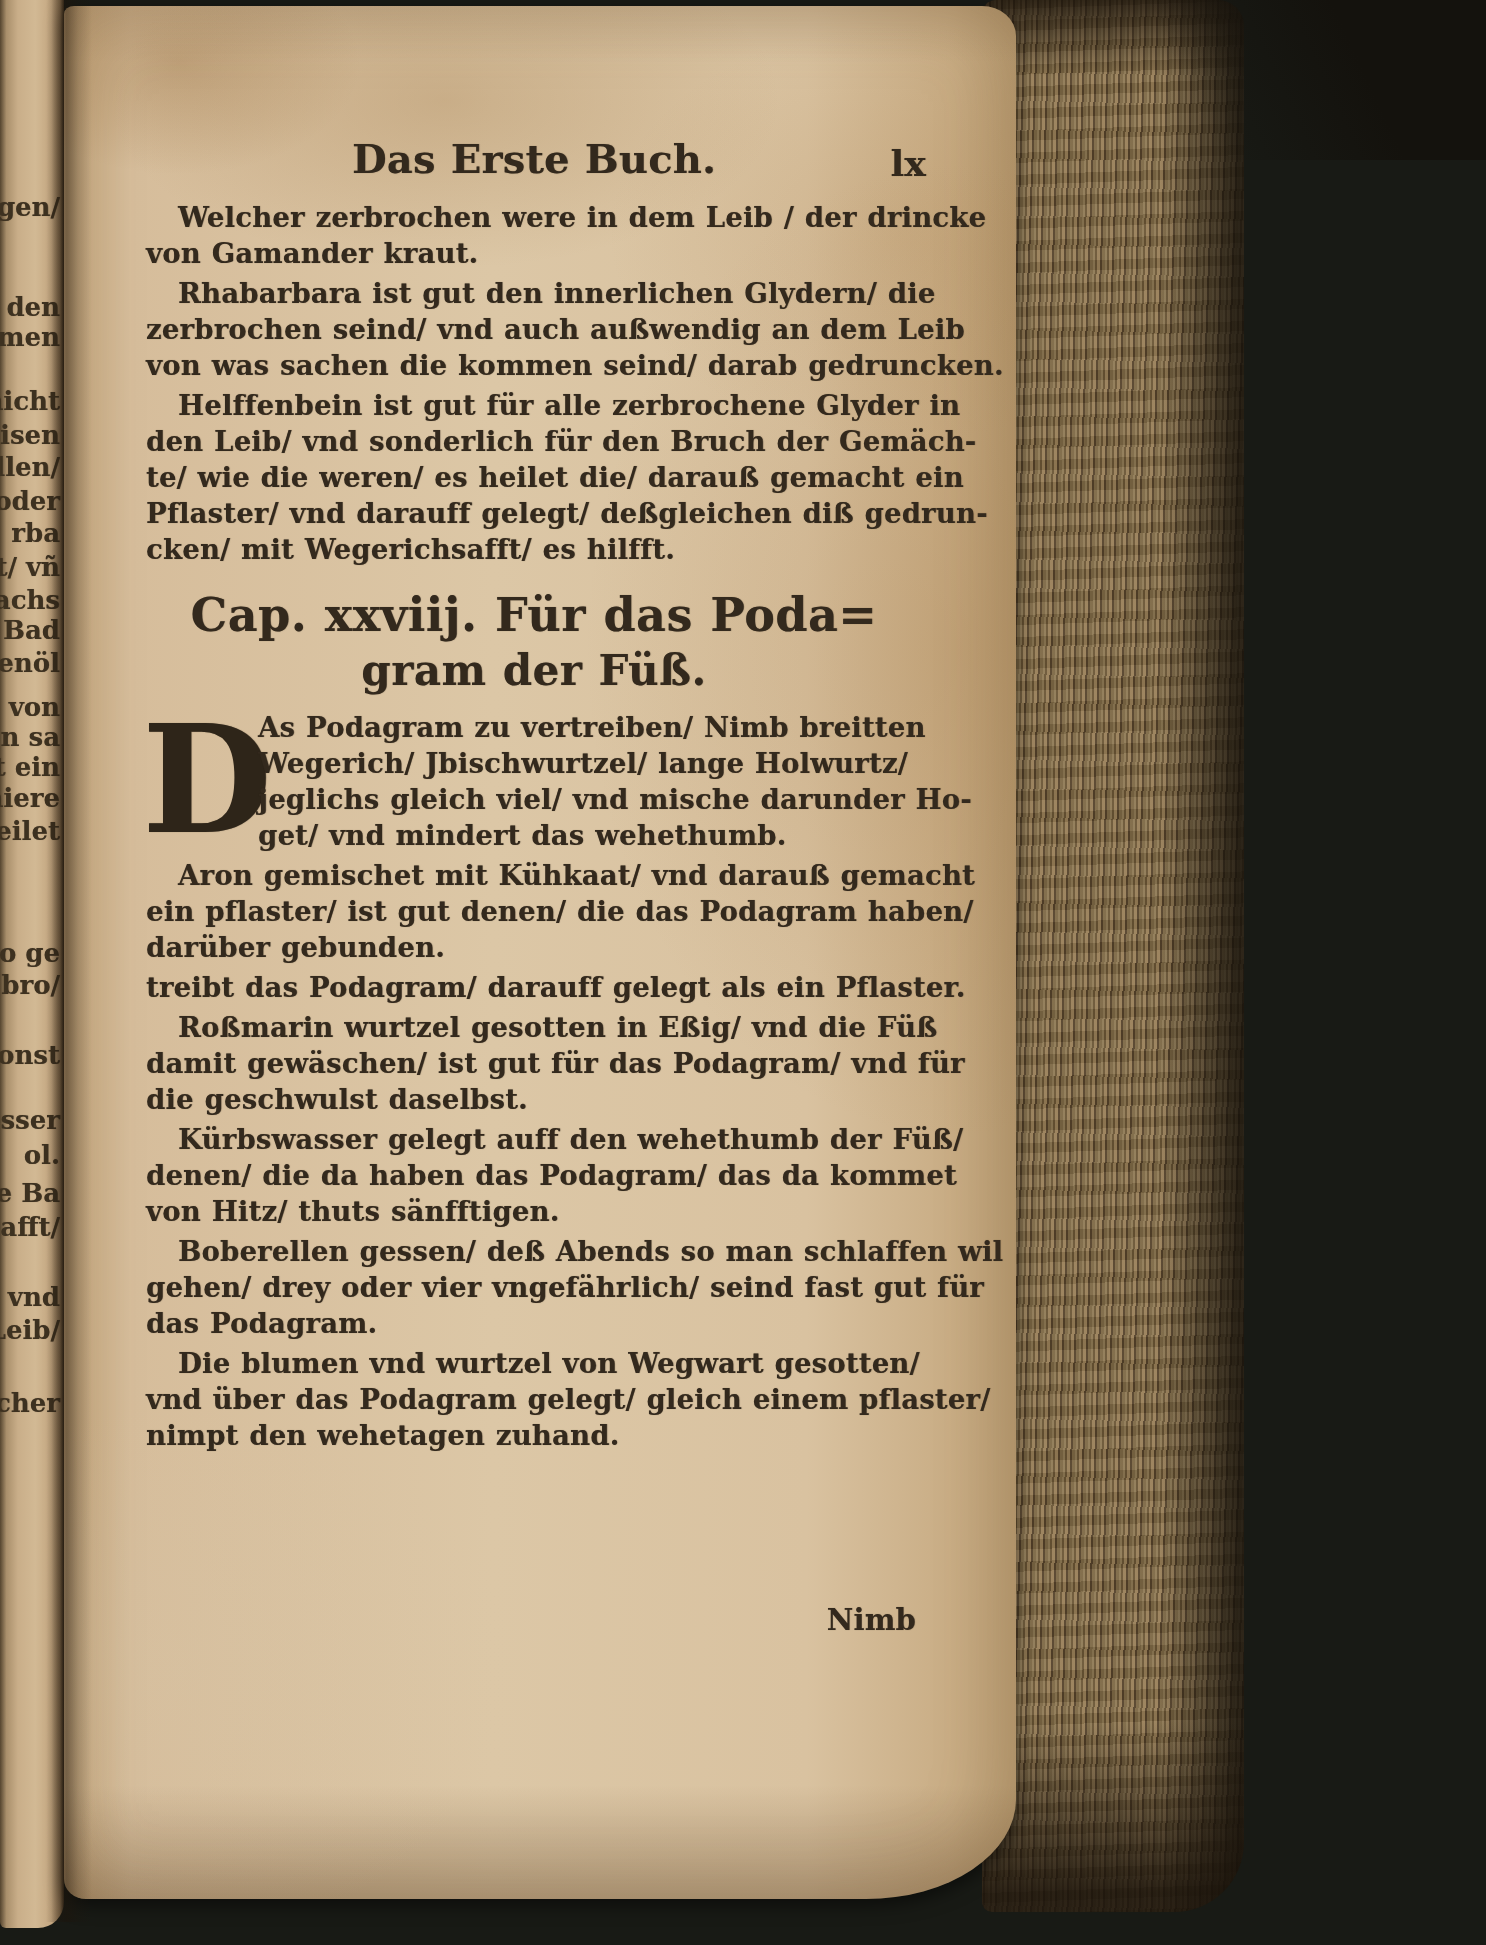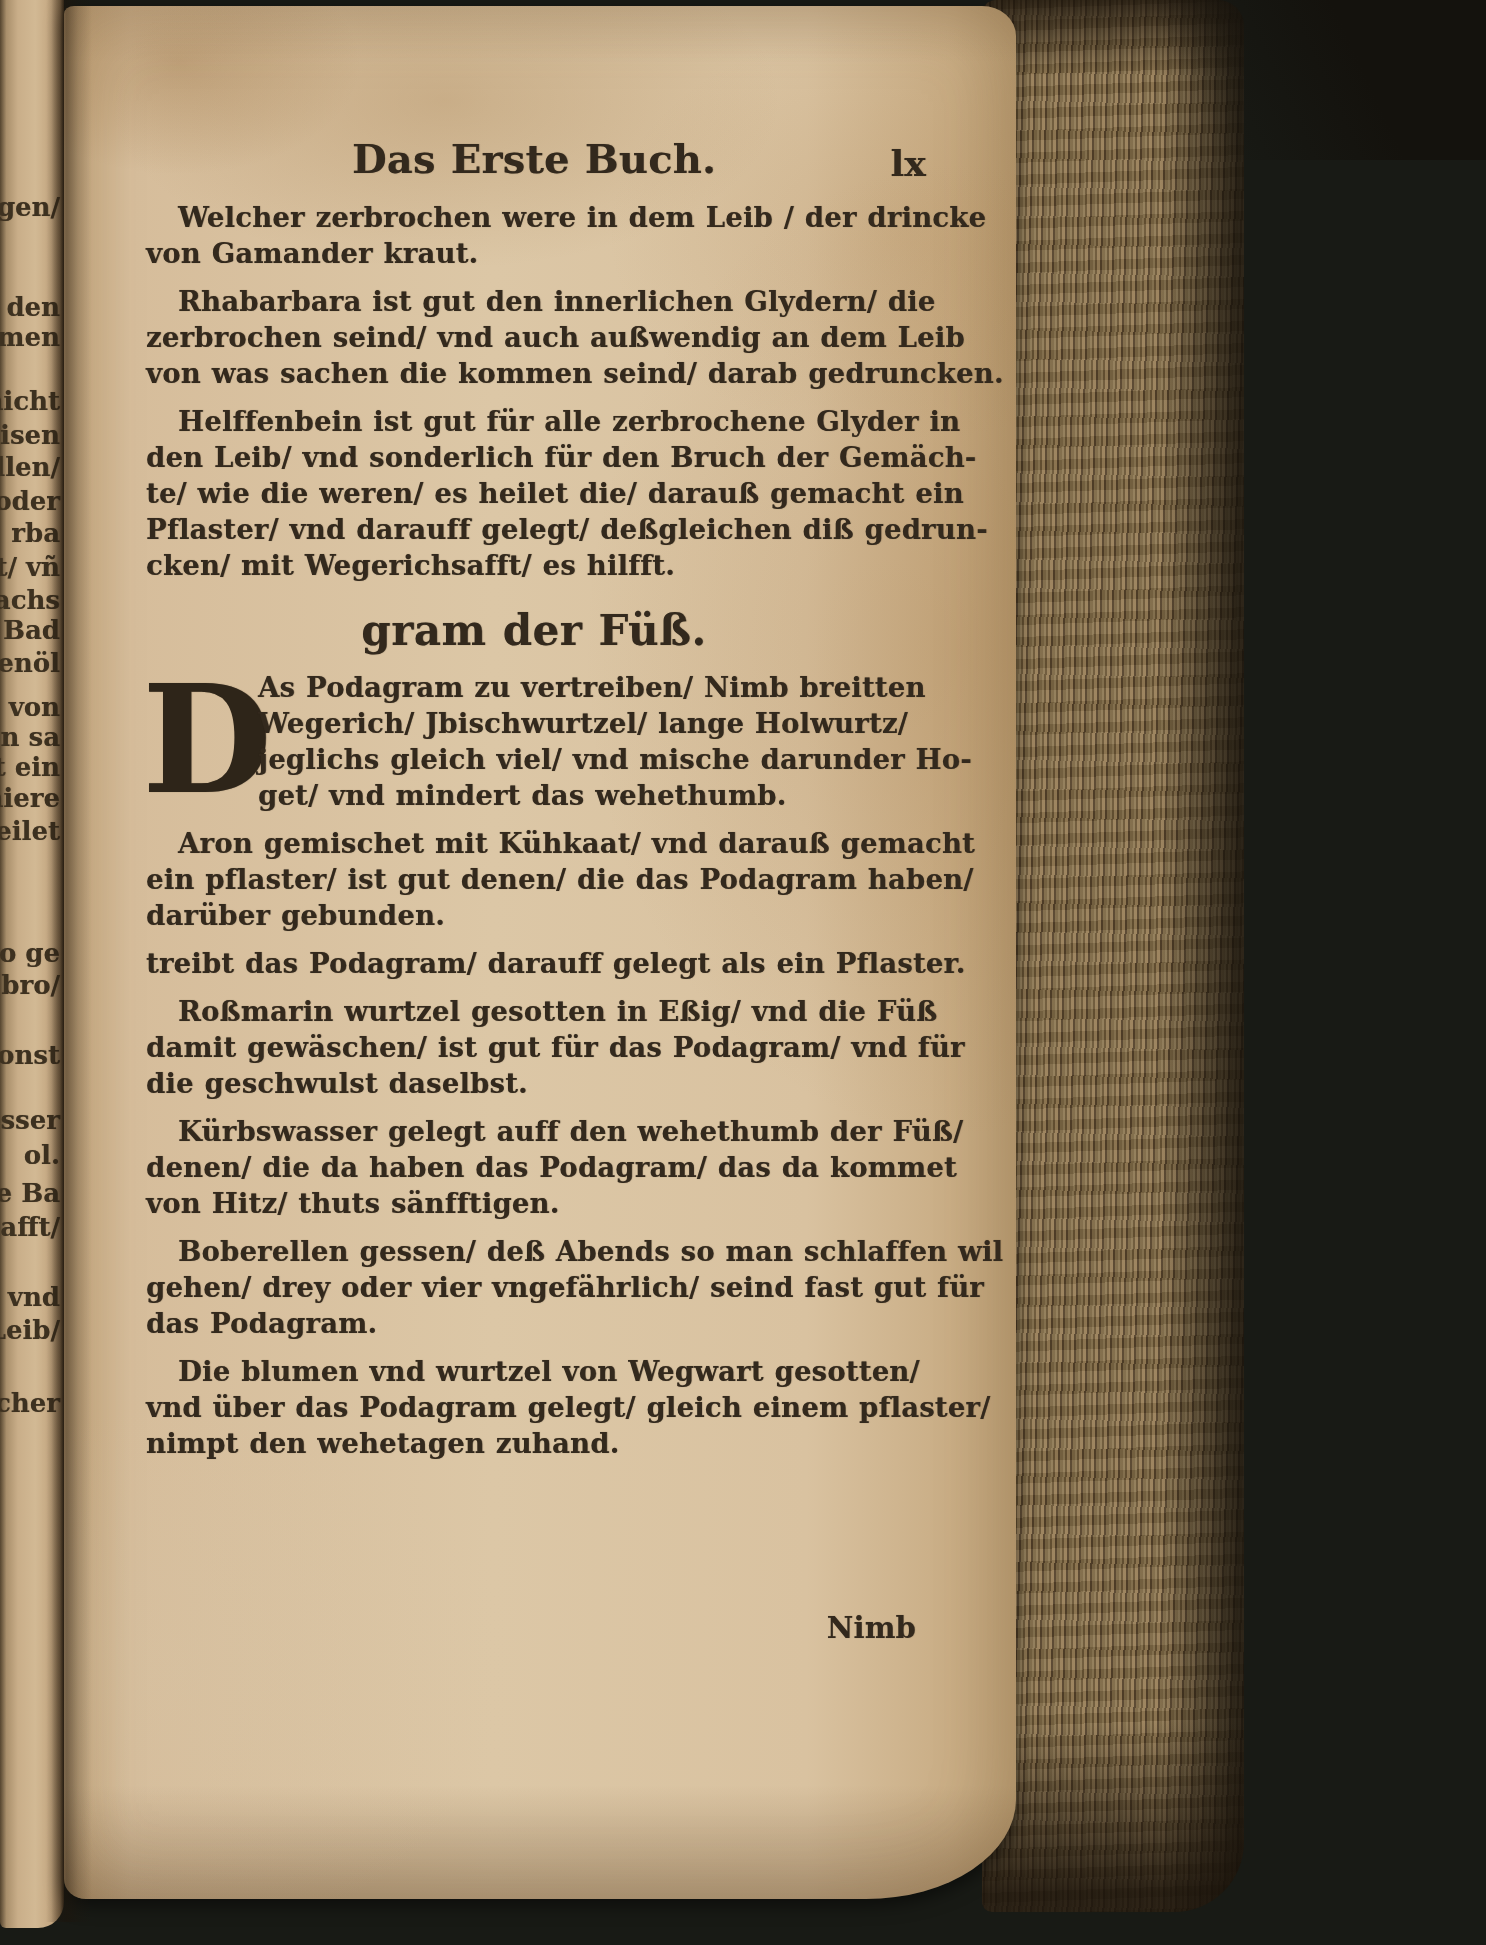--- a/index.html
+++ b/index.html
@@ -53,21 +53,21 @@
     box-shadow:inset 0 0 80px rgba(125,95,60,.25), 0 6px 18px rgba(0,0,0,.5);
   }
   
   .text{
     position:absolute;left:82px;top:130px;width:776px;
     color:#33291d;font-weight:700;letter-spacing:.2px;word-spacing:1px;
     text-shadow:.4px .4px .8px rgba(45,34,22,.55);
   }
   .header{position:relative;text-align:center;font-size:40px;line-height:46px;margin-bottom:17px;}
   .folio{position:absolute;right:-4px;top:4px;font-size:36px;}
-  .para{margin:12px 0 4px 0;}
+  .para{margin:4px 0 4px 0;}
   .tl{font-size:27.5px;line-height:36px;white-space:nowrap;}
   .indent{padding-left:32px;}
   .chapter{margin:20px 0 10px;text-align:center;letter-spacing:.5px;}
   .ch1{font-size:46px;line-height:56px;white-space:nowrap;}
   .ch2{font-size:42px;line-height:56px;white-space:nowrap;}
   .drop-para{margin-top:4px;}
   .drop-para::after{content:"";display:block;clear:both;}
   .dropcap{
     float:left;width:106px;height:140px;margin:4px 10px 0 -4px;
     font-size:150px;line-height:132px;color:#2e2519;
@@ -133,20 +133,21 @@
         <div class="para">
           <div class="tl indent">Helffenbein ist gut für alle zerbrochene Glyder in</div>
           <div class="tl">den Leib/ vnd sonderlich für den Bruch der Gemäch-</div>
           <div class="tl">te/ wie die weren/ es heilet die/ darauß gemacht ein</div>
           <div class="tl">Pflaster/ vnd darauff gelegt/ deßgleichen diß gedrun-</div>
           <div class="tl">cken/ mit Wegerichsafft/ es hilfft.</div>
         </div>
       </div>
 
     <div class="chapter">
+      <div class="ch1">Cap. xxviij. Für das Poda=</div>
       <div class="ch2">gram der Füß.</div>
     </div>
 
     <div class="drop-para">
       <div class="dropcap">D</div>
       <div>
           <div class="tl">As Podagram zu vertreiben/ Nimb breitten</div>
           <div class="tl">Wegerich/ Jbischwurtzel/ lange Holwurtz/</div>
           <div class="tl">jeglichs gleich viel/ vnd mische darunder Ho-</div>
           <div class="tl">get/ vnd mindert das wehethumb.</div>

